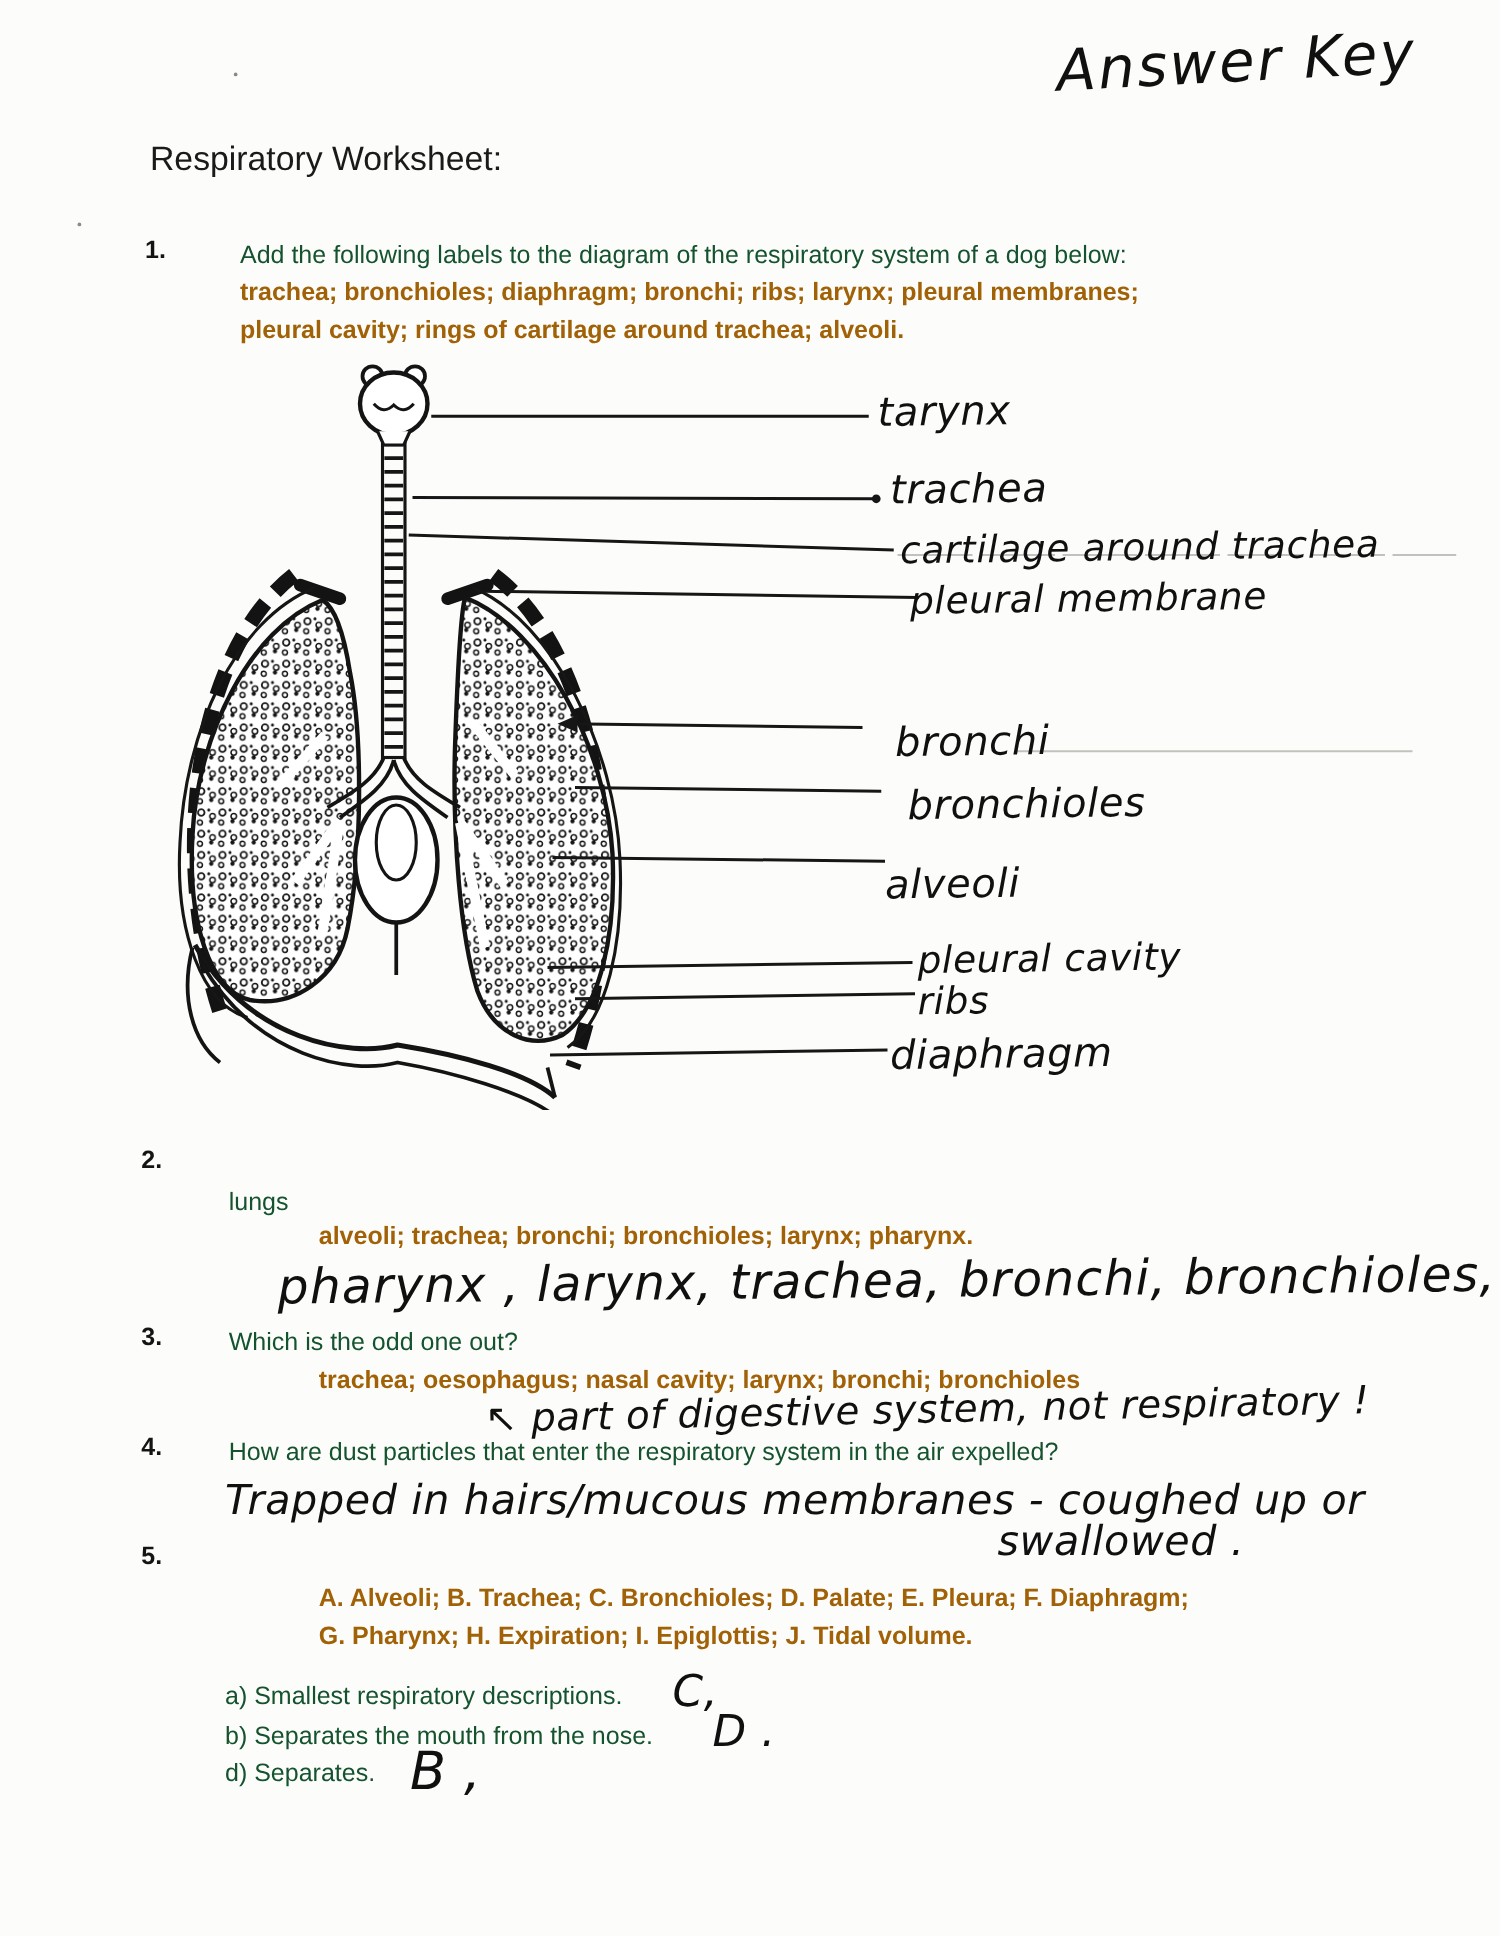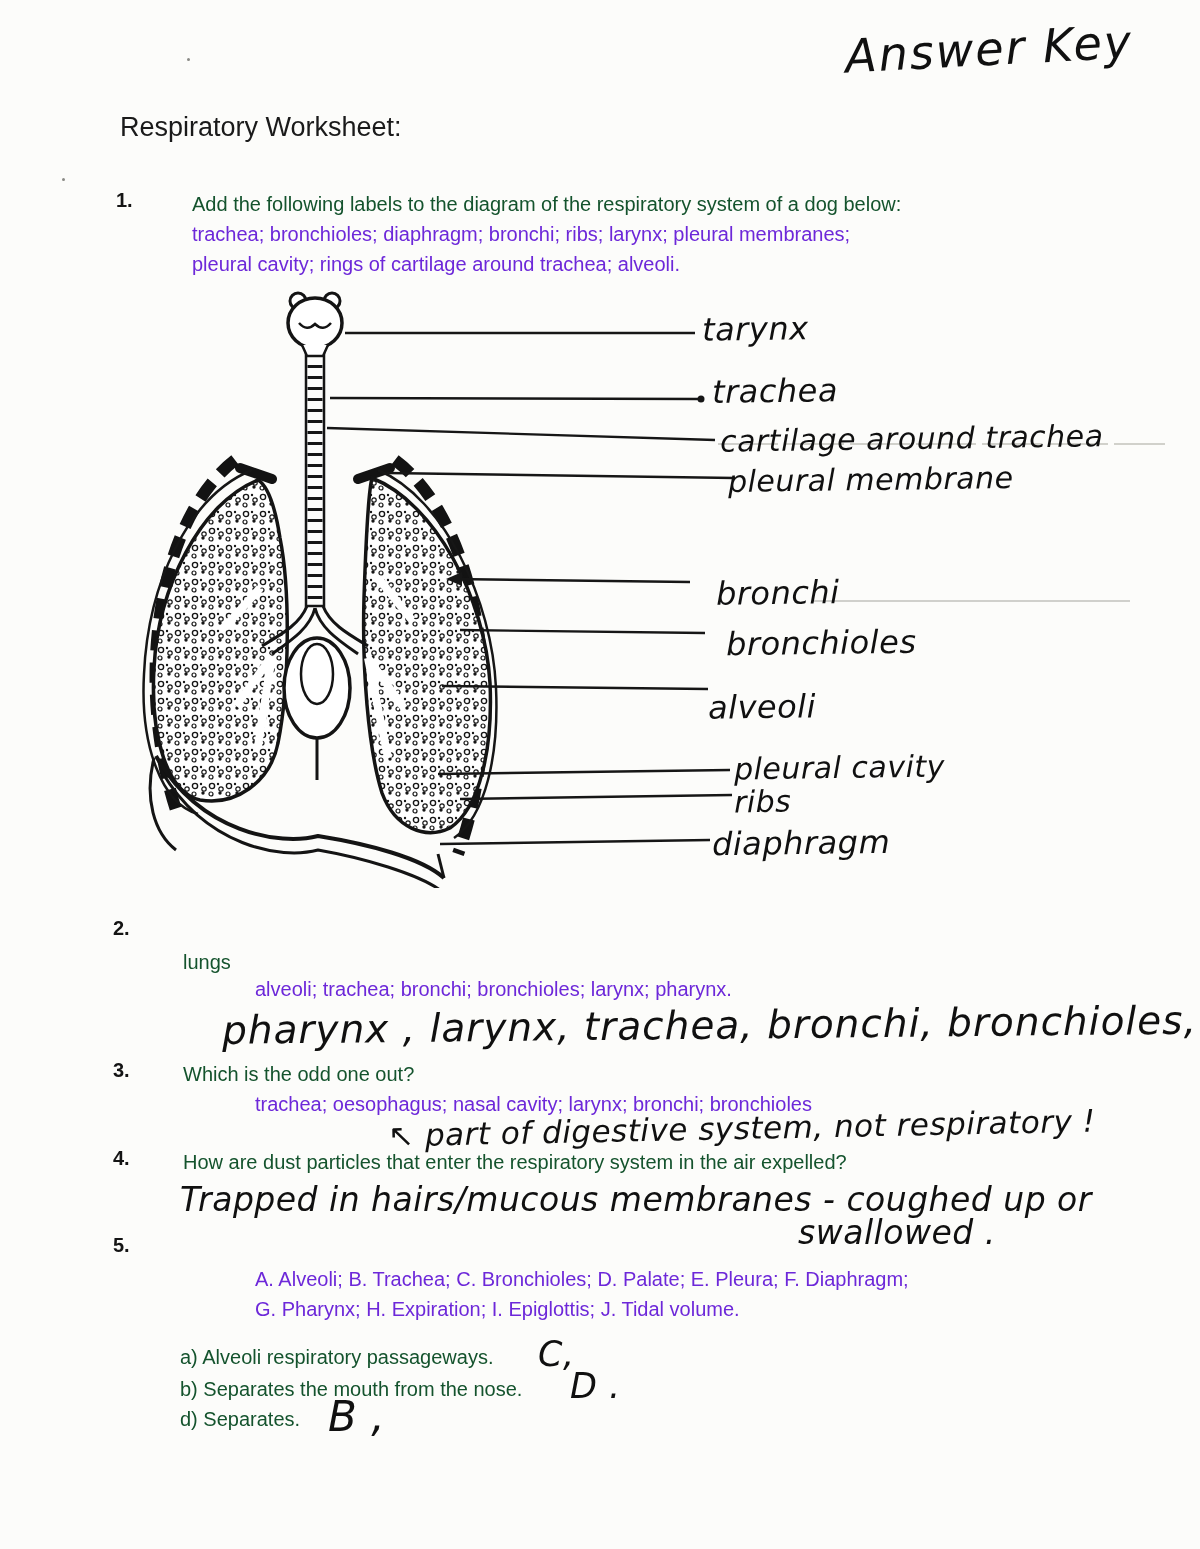--- a/index.html
+++ b/index.html
@@ -3,21 +3,21 @@
 <meta charset="utf-8">
 <style>
   html,body{margin:0;padding:0;background:#e8e8e4;}
   .page{
     position:relative;width:1200px;height:1549px;margin:0 auto;
     background:#fcfcfa;overflow:hidden;
     font-family:"Liberation Sans",sans-serif;color:#1b1b1b;
   }
   .abs{position:absolute;white-space:nowrap;}
   .printed{font-size:20px;line-height:30px;color:#14532d;}
-  .printedbold{font-size:20px;line-height:30px;font-weight:400;color:#6d28d9;}
+  .printedbold{font-size:20px;line-height:30px;font-weight:700;color:#a16207;}
   .qnum{font-size:20px;font-weight:700;color:#141414;}
   .title{font-size:27px;font-weight:400;color:#1a1a1a;}
   .hw{
     font-family:"DejaVu Sans",sans-serif;font-style:italic;color:#101010;
     letter-spacing:0.5px;
   }
   .hw-label{font-size:32px;transform:rotate(-0.8deg);}
   .hw-big{font-size:39px;transform:rotate(-0.6deg);letter-spacing:1px;}
   .hw-med{font-size:31px;transform:rotate(-1.2deg);}
   .hw-key{font-size:46px;transform:rotate(-3deg);letter-spacing:2px;}
@@ -153,21 +153,21 @@
 
   <div class="abs qnum" style="left:113px;top:1147px;">4.</div>
   <div class="abs printed" style="left:183px;top:1147px;">How are dust particles that enter the respiratory system in the air expelled?</div>
   <div class="abs hw hw-ans" style="left:180px;top:1180px;">Trapped in hairs/mucous membranes - coughed up or</div>
   <div class="abs hw hw-ans" style="left:798px;top:1213px;">swallowed .</div>
 
   <div class="abs qnum" style="left:113px;top:1234px;">5.</div>
   <div class="abs printedbold" style="left:255px;top:1264px;">A. Alveoli; B. Trachea; C. Bronchioles; D. Palate; E. Pleura; F. Diaphragm;</div>
   <div class="abs printedbold" style="left:255px;top:1294px;">G. Pharynx; H. Expiration; I. Epiglottis; J. Tidal volume.</div>
 
-  <div class="abs printed" style="left:180px;top:1342px;">a) Alveoli respiratory passageways.</div>
+  <div class="abs printed" style="left:180px;top:1342px;">a) Smallest respiratory descriptions.</div>
   <div class="abs hw" style="left:538px;top:1334px;font-size:35px;">C,</div>
 
   <div class="abs printed" style="left:180px;top:1374px;">b) Separates the mouth from the nose.</div>
   <div class="abs hw" style="left:570px;top:1366px;font-size:35px;">D .</div>
 
   <div class="abs printed" style="left:180px;top:1404px;">d) Separates.</div>
   <div class="abs hw" style="left:328px;top:1392px;font-size:42px;">B ,</div>
 
 </div>
 

